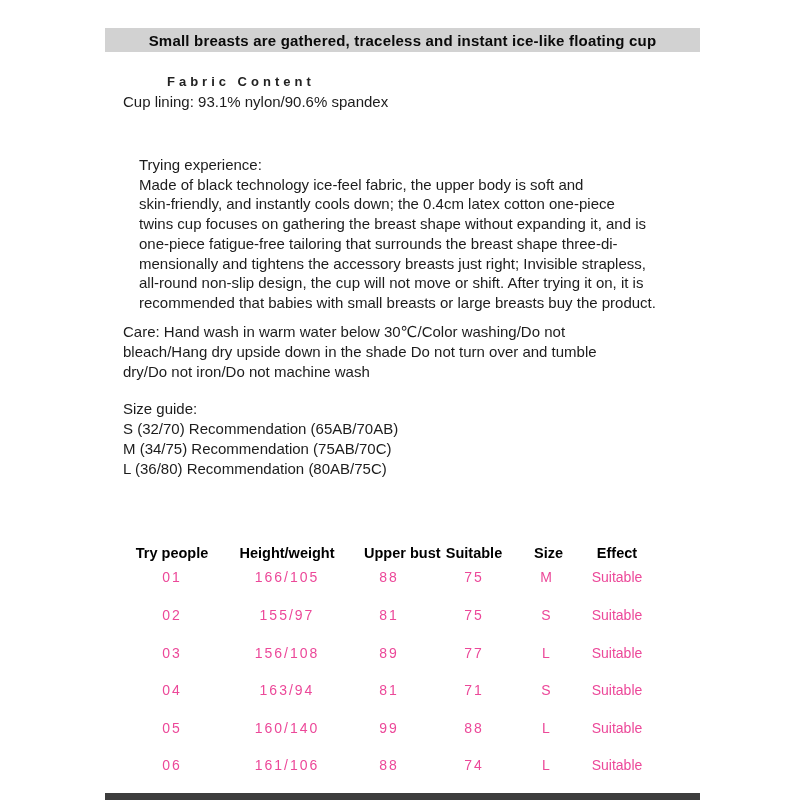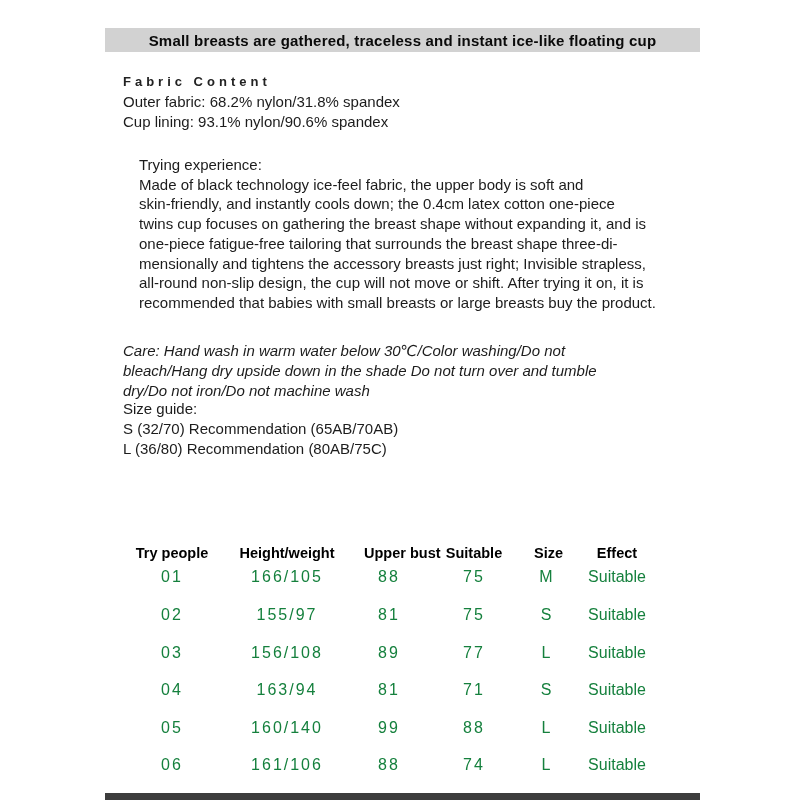--- a/index.html
+++ b/index.html
@@ -20,35 +20,36 @@
     font-weight: bold; font-size: 15px; color: #0a0a0a; letter-spacing: 0.2px; white-space: nowrap;
   }
 
   .block {
     position: absolute; left: 123px;
     font-size: 15px; line-height: 19.9px; color: #1c1c1c;
     white-space: nowrap;
   }
   .block-fabric   { top: 72px;  }
   .block-trying   { top: 155px; line-height: 19.7px; margin-left: 16px; }
-  .block-care     { top: 341px; line-height: 20px; font-style: italic; }
+  .block-care     { top: 322px; line-height: 20px; }
   .block-size     { top: 399px; line-height: 19.9px; }
 
   .fabric-heading {
     font-weight: bold; font-size: 13px; letter-spacing: 4px; color: #222222;
     line-height: 19.9px;
+    margin-left: 44px;
   }
 
   .fit-table { position: absolute; left: 134px; top: 521px; }
   .trow {
     display: grid;
     grid-template-columns: 76px 154px 50px 120px 26px 114px;
     height: 37.6px; align-items: center;
   }
-  .tcell { text-align: center; white-space: nowrap; font-size: 16px; color: #15803d; }
+  .tcell { text-align: center; white-space: nowrap; font-size: 14px; color: #ec4899; }
   .thead .tcell { font-weight: bold; font-size: 14.5px; color: #000000; letter-spacing: 0; margin-top: 24px; }
   .tbody .tcell { letter-spacing: 2px; }
   .tbody .tcell.no-ls { letter-spacing: 0; }
 
   .next-section-bar {
     position: absolute; left: 105px; top: 793px; width: 595px; height: 7px;
     background: #3d3d3d;
   }
 </style>
 </head>
@@ -56,21 +57,20 @@
 
 <div class="page">
 
   <div class="header-bar">
     <span>Small breasts are gathered, traceless and instant ice-like floating cup</span>
   </div>
 
   <div class="block block-fabric">
     <div class="fabric-heading">Fabric Content</div>
     <div>
-        <div class="line">Outer fabric: 68.2% nylon/31.8% spandex</div>
         <div class="line">Cup lining: 93.1% nylon/90.6% spandex</div>
       </div>
   </div>
 
   <div class="block block-trying">
     <div class="line">Trying experience:</div>
     <div>
         <div class="line">Made of black technology ice-feel fabric, the upper body is soft and</div>
         <div class="line">skin-friendly, and instantly cools down; the 0.4cm latex cotton one-piece</div>
         <div class="line">twins cup focuses on gathering the breast shape without expanding it, and is</div>
@@ -84,20 +84,21 @@
   <div class="block block-care">
       <div class="line">Care: Hand wash in warm water below 30℃/Color washing/Do not</div>
       <div class="line">bleach/Hang dry upside down in the shade Do not turn over and tumble</div>
       <div class="line">dry/Do not iron/Do not machine wash</div>
     </div>
 
   <div class="block block-size">
     <div class="line">Size guide:</div>
     <div>
         <div class="line">S (32/70) Recommendation (65AB/70AB)</div>
+        <div class="line">M (34/75) Recommendation (75AB/70C)</div>
         <div class="line">L (36/80) Recommendation (80AB/75C)</div>
       </div>
   </div>
 
   <div class="fit-table">
     <div class="trow thead">
         <div class="tcell">Try people</div>
         <div class="tcell">Height/weight</div>
         <div class="tcell">Upper bust</div>
         <div class="tcell">Suitable</div>

